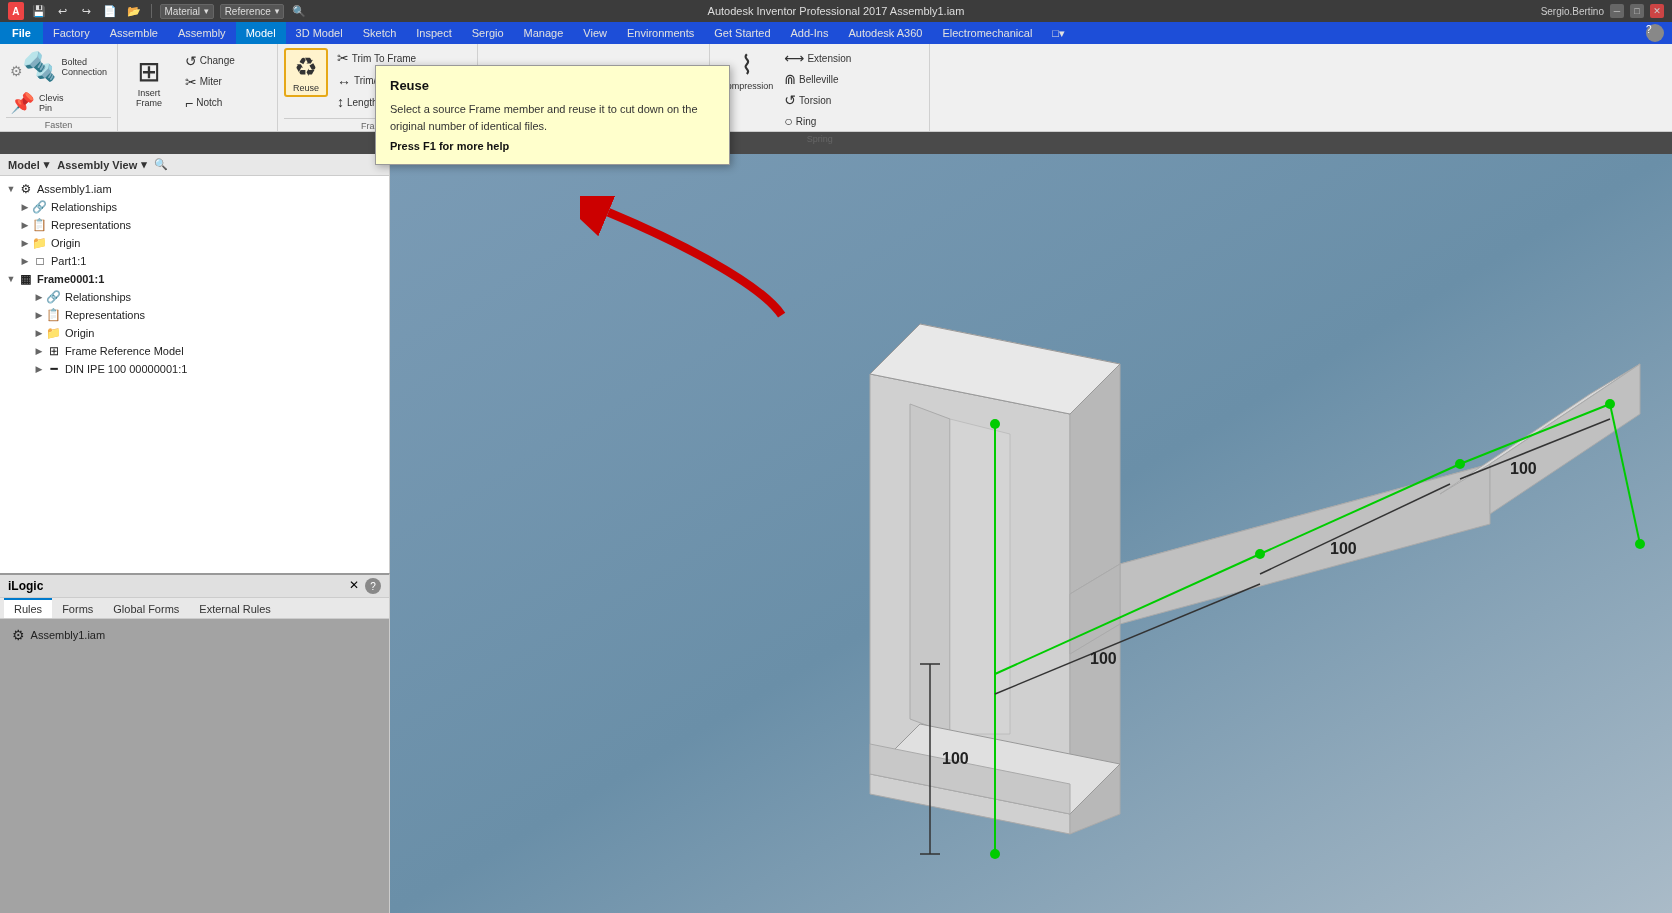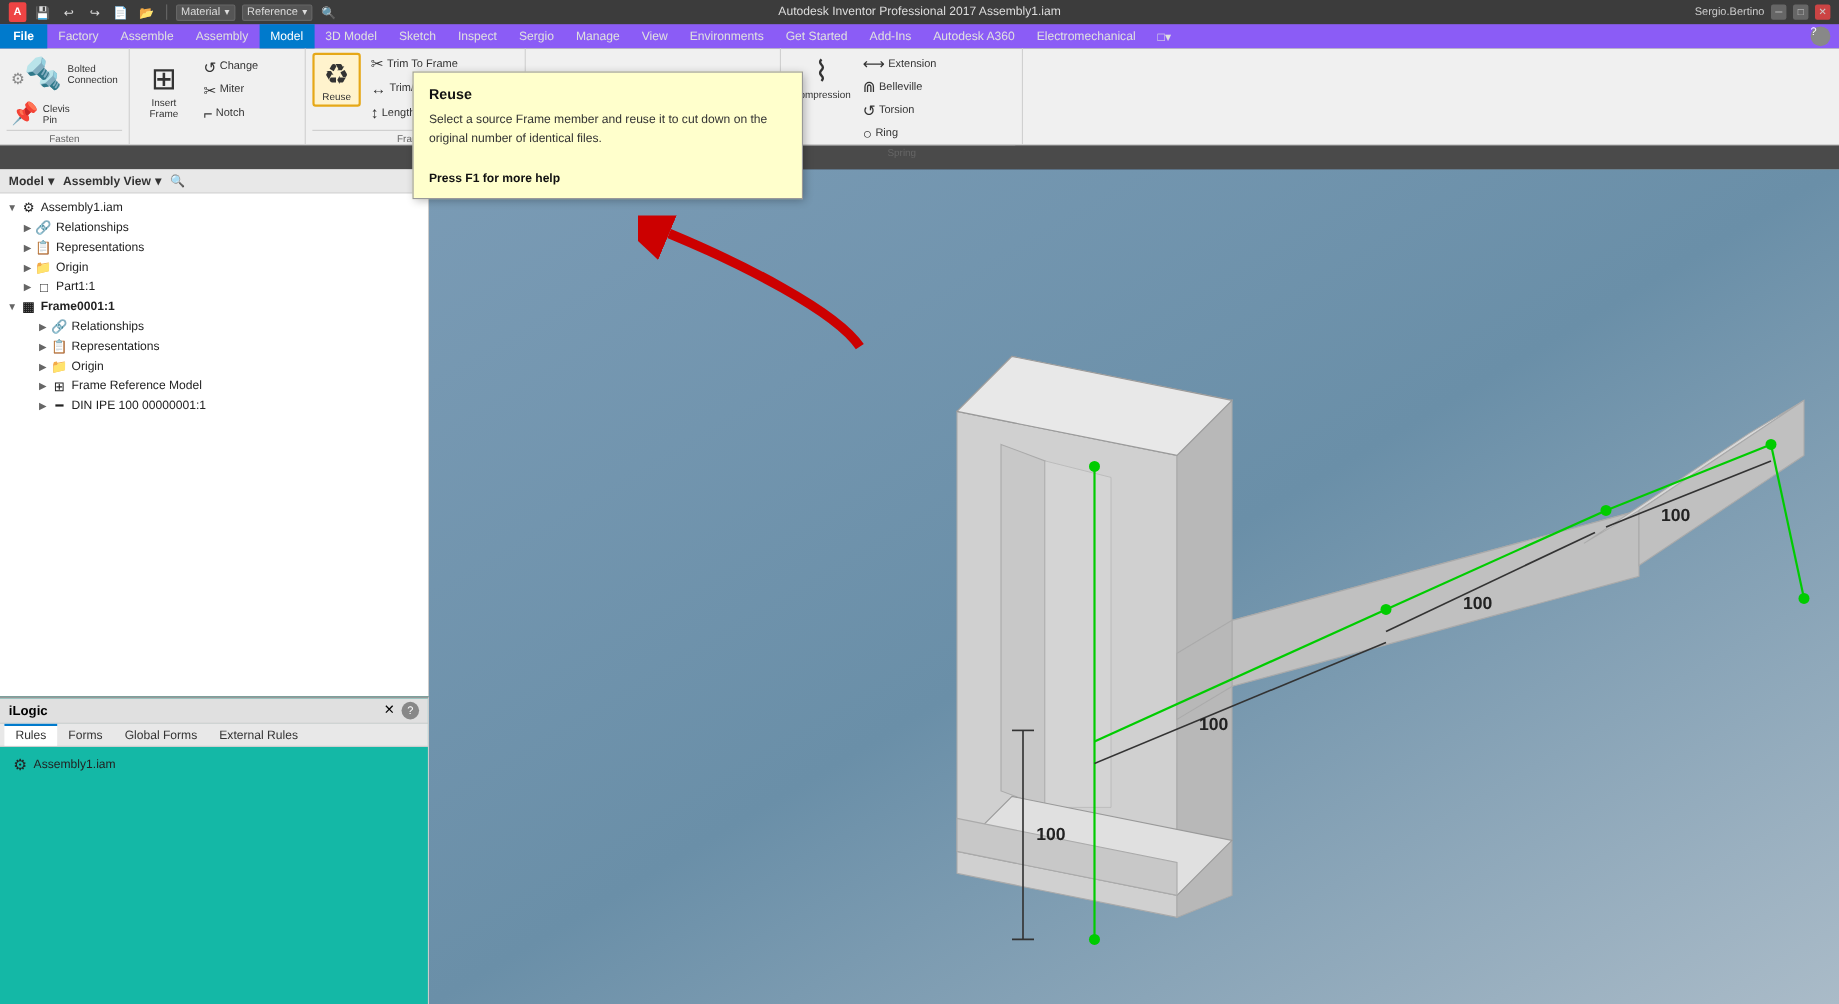--- a/index.html
+++ b/index.html
@@ -18,21 +18,21 @@
     }
     #title-bar .title { flex: 1; text-align: center; }
     #title-bar .ctrl-btn { width: 14px; height: 14px; background: #666; border-radius: 2px; display: flex; align-items: center; justify-content: center; cursor: pointer; font-size: 9px; color: #ccc; }
     .qa-btn { width: 20px; height: 18px; display: flex; align-items: center; justify-content: center; cursor: pointer; border-radius: 2px; color: #ddd; }
     .qa-separator { width: 1px; height: 14px; background: #666; margin: 0 2px; }
     .qa-dropdown { display: flex; align-items: center; background: #555; border: 1px solid #666; padding: 1px 4px; cursor: pointer; color: #ddd; font-size: 10px; border-radius: 2px; }
 
     
     #menu-bar {
       height: 22px;
-      background: #8b5cf6;
+      background: #1d4ed8;
       display: flex;
       align-items: stretch;
       color: #e0e0e0;
       font-size: 11px;
     }
     .menu-item {
       padding: 0 10px;
       display: flex;
       align-items: center;
       cursor: pointer;
@@ -145,22 +145,22 @@
     .tree-item .expand-icon { width: 14px; text-align: center; font-size: 9px; color: #666; }
     .tree-item .item-icon { width: 16px; height: 16px; margin-right: 3px; display: inline-flex; align-items: center; justify-content: center; font-size: 12px; }
     .tree-item .item-label { font-size: 11px; }
 
     
     #ilogic-panel {
       position: absolute;
       bottom: 0;
       left: 0;
       width: 390px;
-      height: 280px;
-      background: #14b8a6;
+      height: 340px;
+      background: #a3a3a3;
       border-top: 2px solid #999;
       border-right: 1px solid #ccc;
     }
     #ilogic-header {
       background: #e0e0e0;
       padding: 3px 8px;
       display: flex;
       align-items: center;
       justify-content: space-between;
       border-bottom: 1px solid #ccc;
@@ -221,21 +221,21 @@
       font-weight: bold;
       font-size: 13px;
       margin-bottom: 8px;
       color: #111;
     }
     #tooltip-popup .tooltip-body {
       margin-bottom: 8px;
       line-height: 1.5;
     }
     #tooltip-popup .tooltip-body2 {
-      margin-bottom: 22px;
+      margin-bottom: 6px;
       line-height: 1.5;
     }
     #tooltip-popup .tooltip-help {
       font-weight: bold;
       color: #111;
     }
 
     
     #red-arrow {
       position: absolute;

